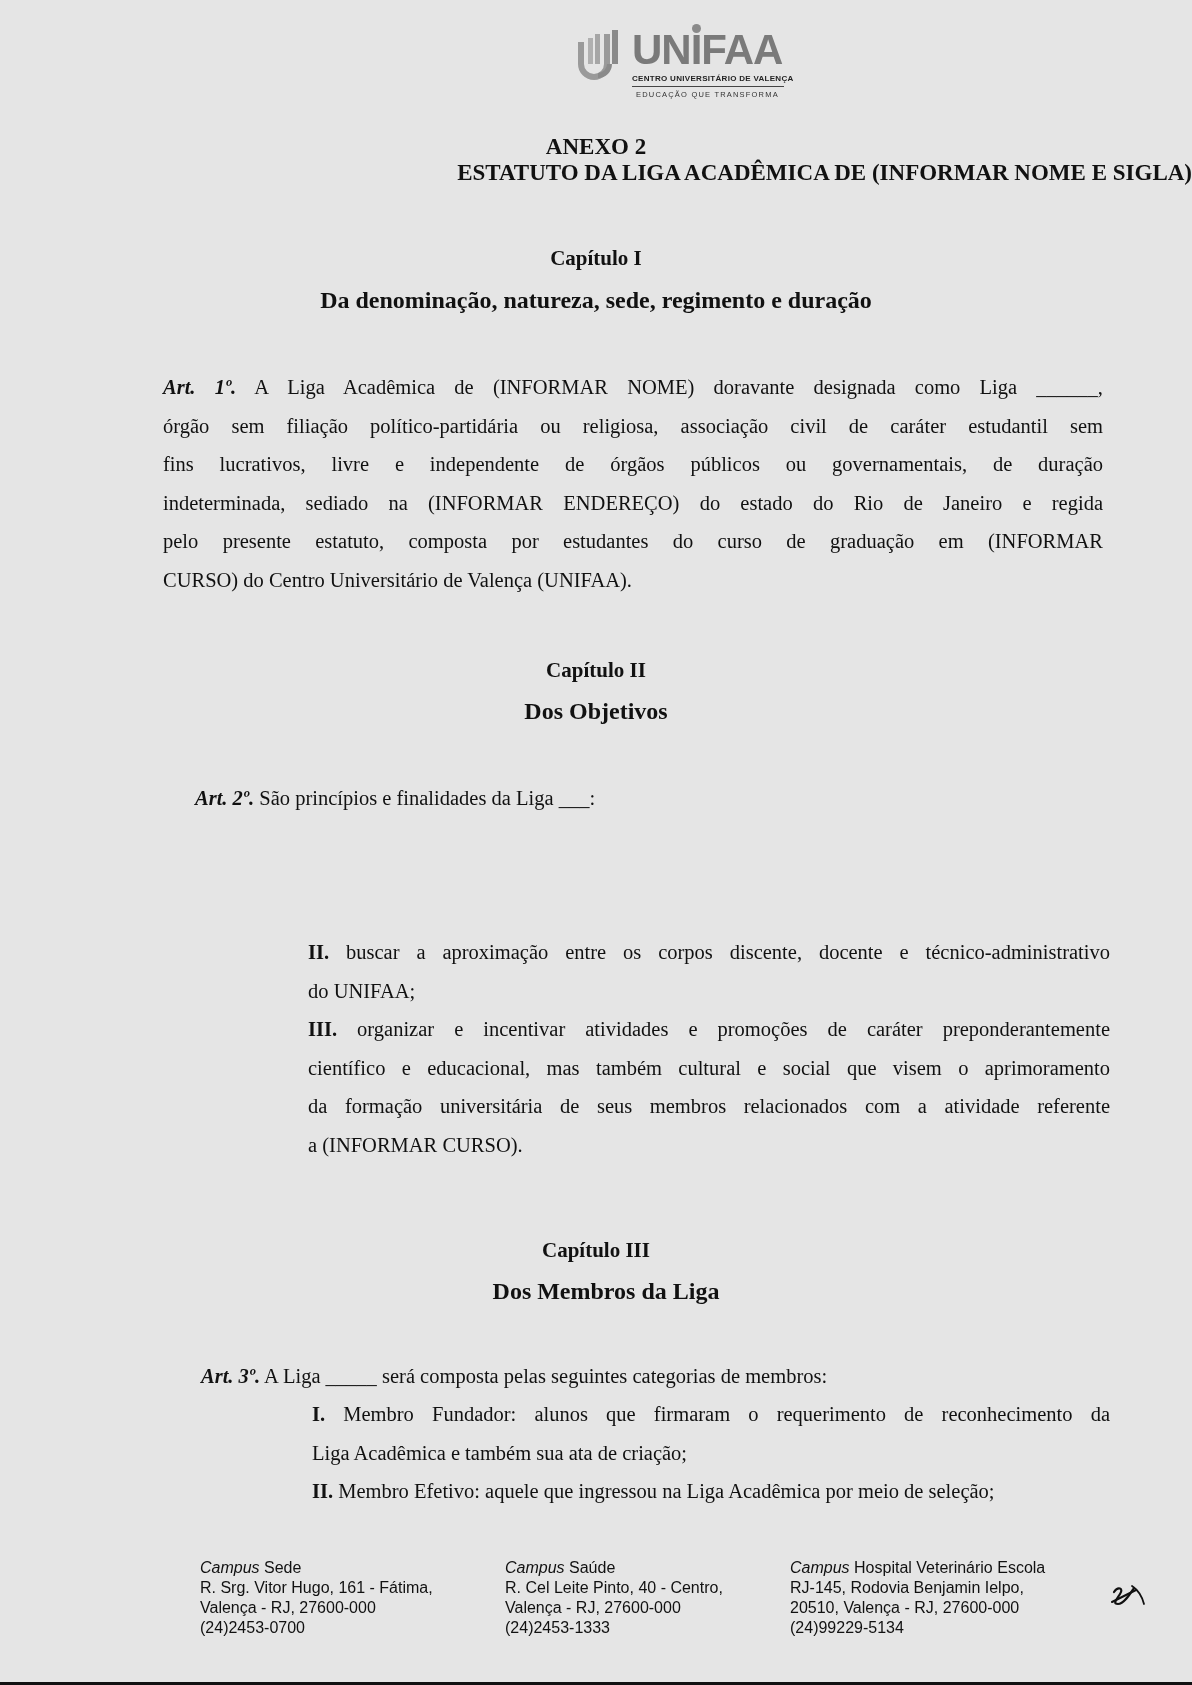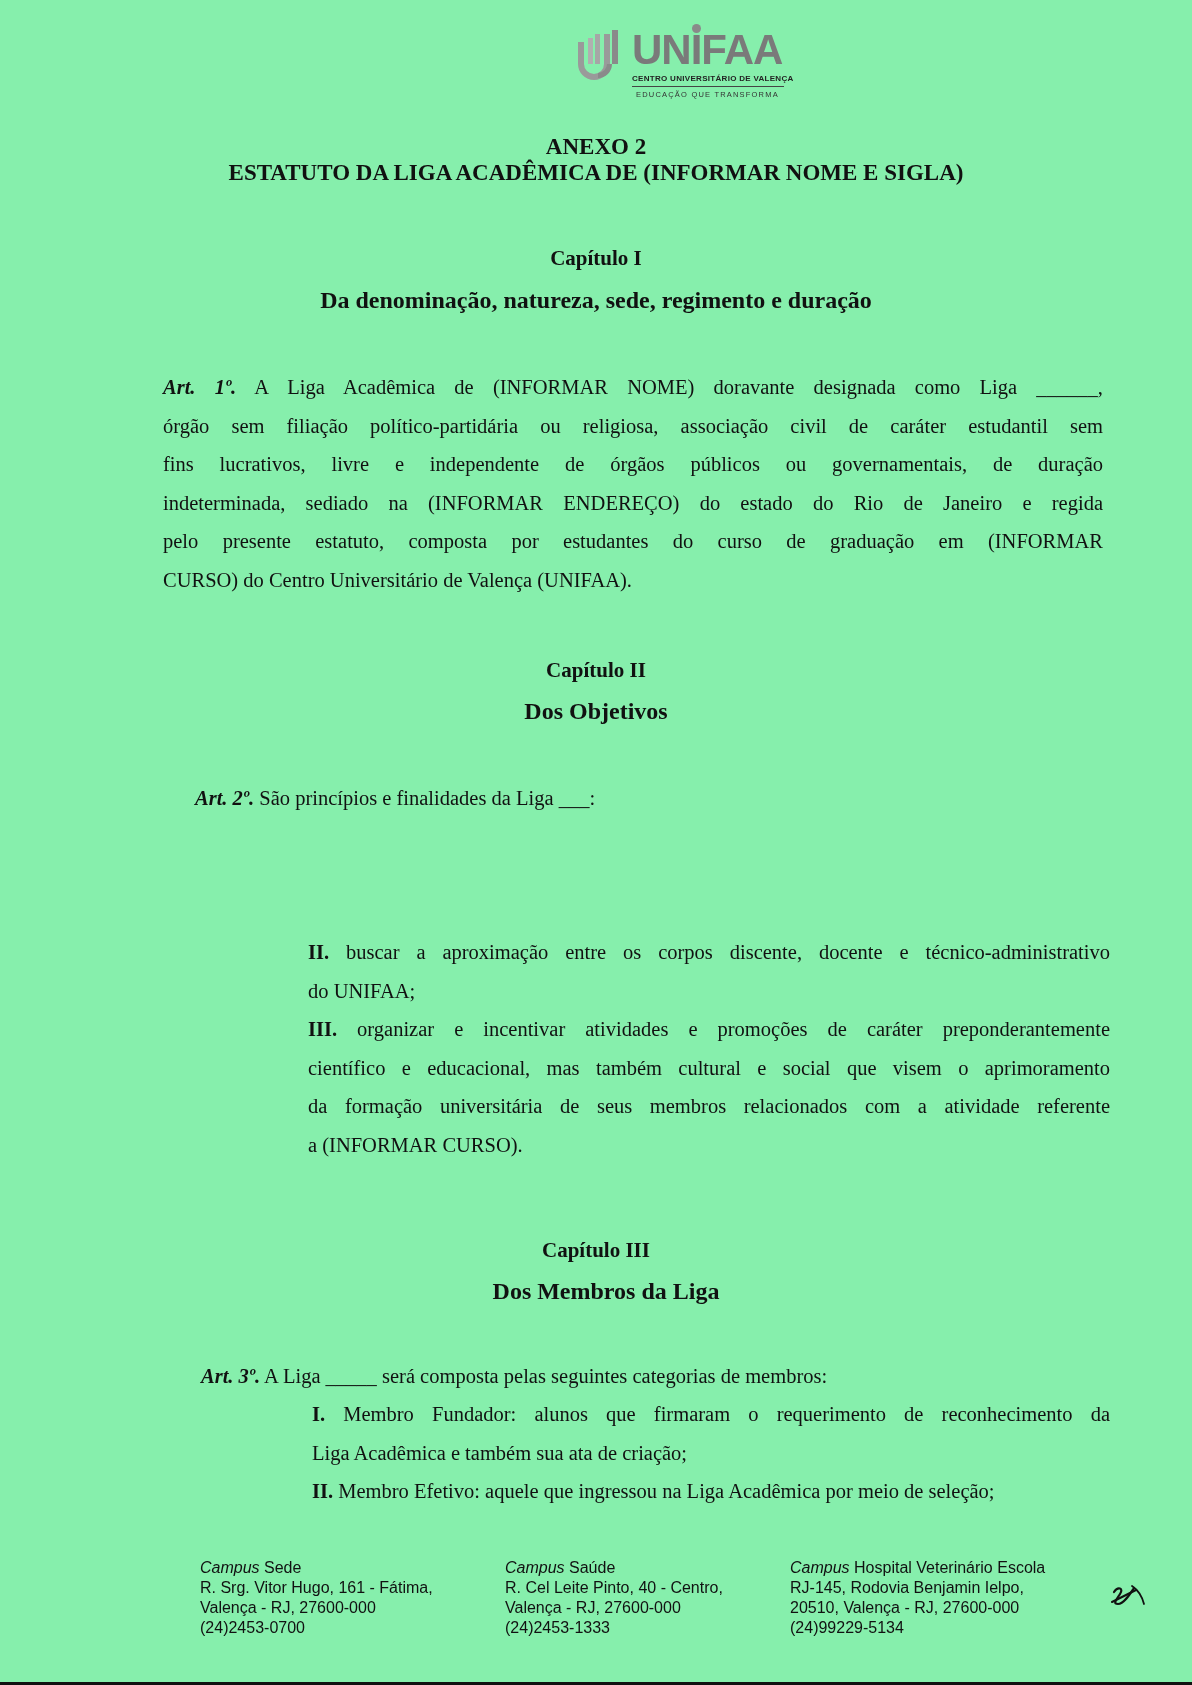--- a/index.html
+++ b/index.html
@@ -1,33 +1,33 @@
 <!DOCTYPE html>
 <html><head>
   <meta charset="utf-8">
   <style>
     * { box-sizing: border-box; margin: 0; padding: 0; }
     html, body { width: 1192px; height: 1685px; background: #ffffff; overflow: hidden; }
     body { position: relative; font-family: "Liberation Serif", serif; color: #111; }
 
-    .page { position: absolute; left: 0; top: 0; width: 1192px; height: 1685px; background: #86efac; }
+    .page { position: absolute; left: 0; top: 0; width: 1192px; height: 1685px; background: #e5e5e5; }
 
     
     .logo { position: absolute; left: 574px; top: 22px; width: 220px; height: 82px; }
     .logo-mark { position: absolute; left: 0; top: 6px; width: 52px; height: 52px; }
     .logo-word { position: absolute; left: 58px; top: 6px; font-family: "Liberation Sans", sans-serif; font-weight: 700; font-size: 42px; letter-spacing: -1px; line-height: 44px; color: #7a7a7a; }
     .logo-dot { position: absolute; left: 118px; top: 2px; width: 9px; height: 9px; border-radius: 50%; background: #8a8a8a; }
     .logo-sub1 { position: absolute; left: 58px; top: 52px; font-family: "Liberation Sans", sans-serif; font-weight: 700; font-size: 8px; letter-spacing: 0.3px; color: #222; white-space: nowrap; }
     .logo-rule { position: absolute; left: 58px; top: 64px; width: 152px; height: 1px; background: #444; }
     .logo-sub2 { position: absolute; left: 62px; top: 68px; font-family: "Liberation Sans", sans-serif; font-size: 7.5px; letter-spacing: 1.2px; color: #333; white-space: nowrap; }
 
     
     .center { position: absolute; left: 0; width: 1192px; text-align: center; font-weight: 700; white-space: nowrap; }
     .t-anexo { top: 134px; font-size: 23px; }
-    .t-estatuto { top: 160px; font-size: 23px; }
+    .t-estatuto { top: 160px; font-size: 23px; text-align: right; }
     .t-chap { font-size: 21px; }
     .t-chapsub { font-size: 24px; }
 
     
     .para { position: absolute; left: 163px; width: 940px; font-size: 20.5px; line-height: 38.5px; text-align: justify; text-align-last: left; }
     .art-label { font-weight: 700; font-style: italic; }
     .item { position: absolute; left: 308px; width: 802px; font-size: 20.5px; line-height: 38.5px; text-align: justify; text-align-last: left; }
     .item .num { font-weight: 700; }
     .line { display: block; white-space: nowrap; }
     .justify-line { display: block; text-align: justify; text-align-last: justify; white-space: normal; }

